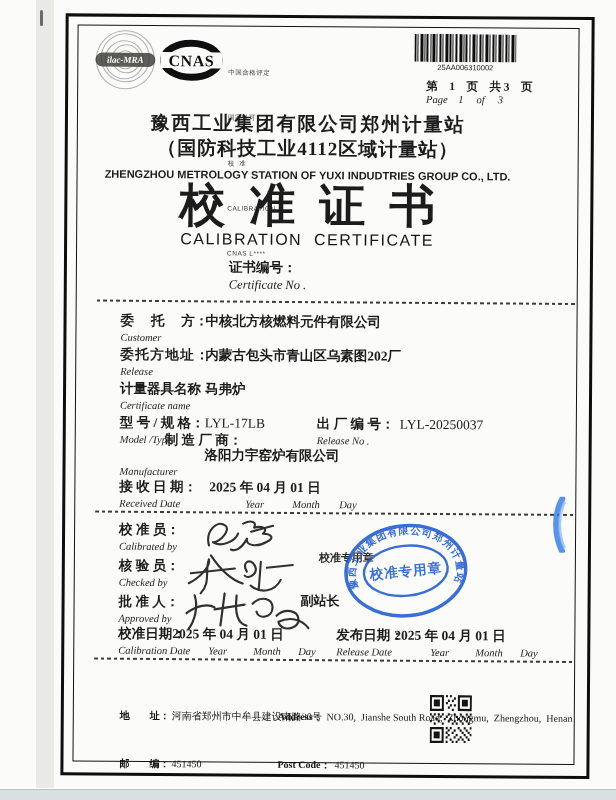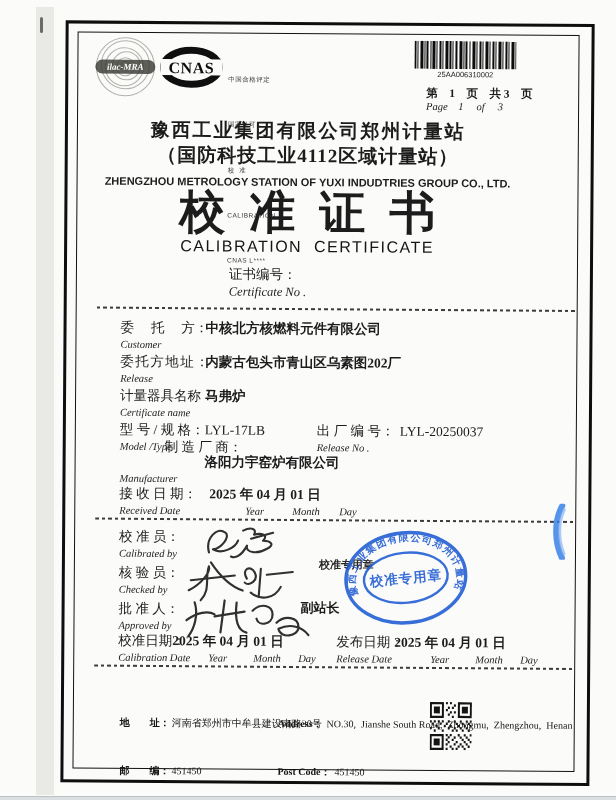--- a/index.html
+++ b/index.html
@@ -1,32 +1,32 @@
 <!DOCTYPE html>
 <html><head>
 <meta charset="utf-8">
 <style>
   html,body{margin:0;padding:0;}
   body{width:616px;height:800px;background:#fbfbfa;overflow:hidden;
        font-family:"Liberation Serif","DejaVu Serif",serif;}
-  .stage{position:relative;width:616px;height:661px;margin-top:7px;}
+  .stage{position:relative;width:616px;height:661px;}
   .left-band{position:absolute;left:36px;top:0;width:18px;height:788px;background:#e9e9e6;}
   .edge-mark{position:absolute;left:40px;top:10px;width:3px;height:16px;background:#6b6b66;border-radius:2px;}
   .bottom-band{position:absolute;left:0;top:789px;width:616px;height:11px;background:#dadfe2;border-top:1px solid #bcc1c4;}
   .sheet{position:absolute;left:0;top:0;width:616px;height:800px;transform:rotate(0.4deg);transform-origin:300px 400px;}
   .frame-outer{position:absolute;left:63px;top:15px;width:523px;height:756px;border:3px solid #0e0e0e;}
   .frame-inner{position:absolute;left:75px;top:26px;width:500px;height:735px;border:1.5px solid #121212;}
   .t{position:absolute;white-space:pre;color:#1c1c1c;line-height:1.1;}
   .zh-b{font-weight:bold;}
   .sans{font-family:"Liberation Sans","DejaVu Sans",sans-serif;}
   .it{font-style:italic;}
   .ctr{transform:translateX(-50%);}
   .dash{position:absolute;left:96px;width:480px;height:2px;
         background:repeating-linear-gradient(90deg,#3c3c3c 0 3.5px,transparent 3.5px 6.5px);}
-  .lbl{font-size:13.5px;font-weight:normal;}
+  .lbl{font-size:13.5px;font-weight:bold;}
   .val{font-size:13.5px;}
   .sub{font-size:10.5px;font-style:italic;color:#232323;}
   .caption-lines div{font-size:6.5px;line-height:10px;color:#3a3a3a;letter-spacing:.5px;font-family:"Liberation Sans",sans-serif;}
   .frow{display:flex;font-size:10px;line-height:12.7px;white-space:pre;color:#161616;}
   .frow .fl{width:52px;font-weight:bold;flex:none;}
   .frow .fv{}
   .fr-en .fl2{font-weight:bold;margin-right:4px;}
   svg text{font-family:"Liberation Serif","DejaVu Serif",serif;}
 </style>
 </head>

